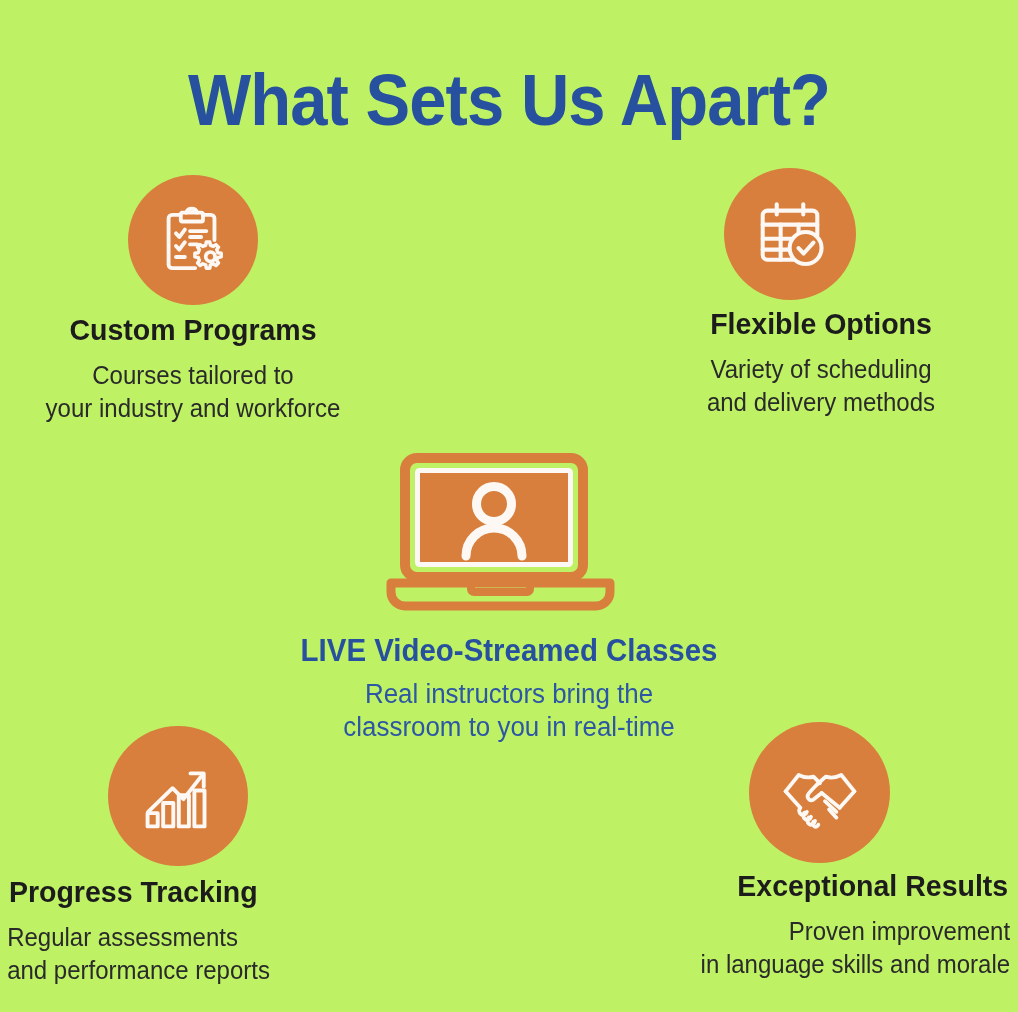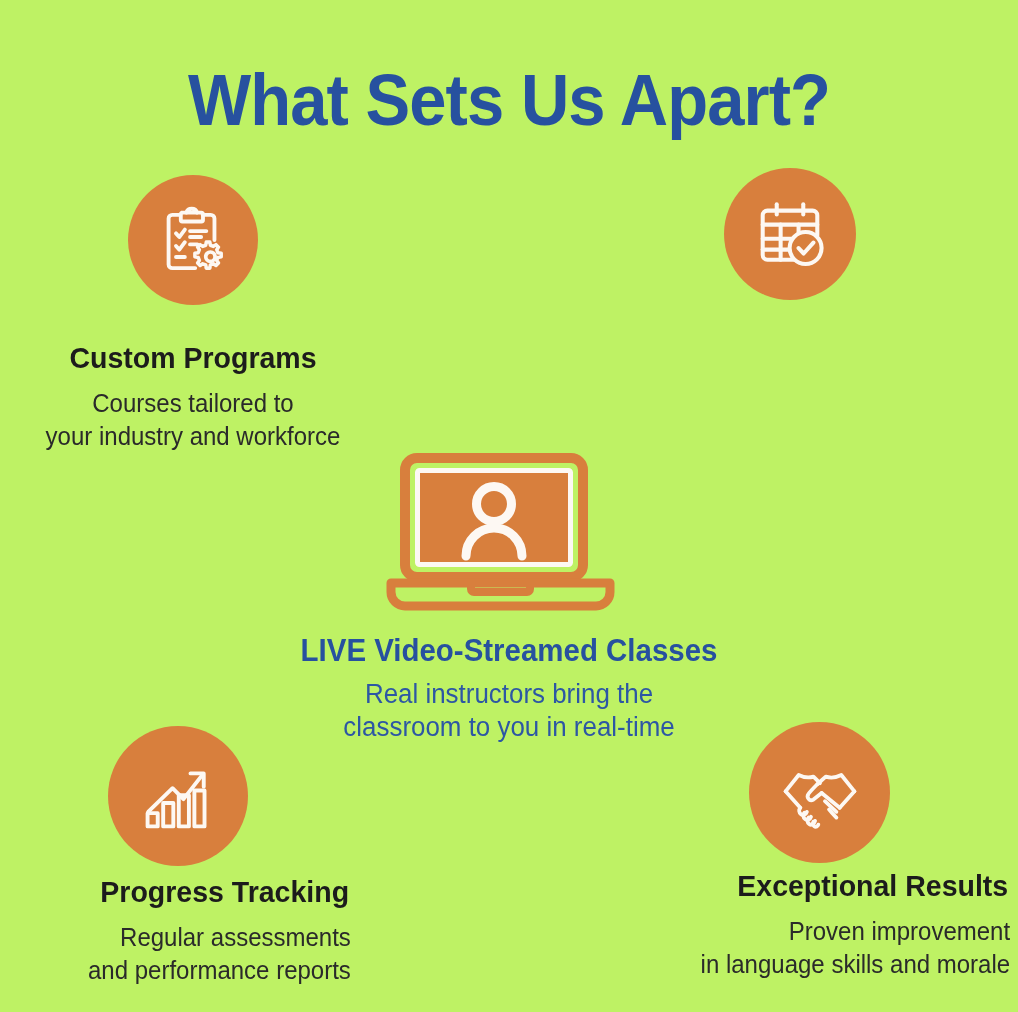--- a/index.html
+++ b/index.html
@@ -71,23 +71,23 @@
   .feature-desc {
     font-family: "Liberation Sans", sans-serif;
     font-weight: normal;
     font-size: 25px;
     line-height: 33px;
     color: #2a2a2a;
     transform: scaleX(0.96);
   }
   .feature-desc div { white-space: nowrap; }
 
-  #block-custom-programs   { left: 0px;   top: 312px; width: 386px; text-align: center; margin-top: 28px; }
+  #block-custom-programs   { left: 0px;   top: 312px; width: 386px; text-align: center; }
   #block-flexible-options  { left: 624px; top: 306px; width: 394px; text-align: center; }
-  #block-progress-tracking { left: 0px;   top: 874px; width: 358px; text-align: right; }
+  #block-progress-tracking { left: 0px;   top: 874px; width: 358px; text-align: left; }
   #block-exceptional       { left: 624px; top: 868px; width: 394px; text-align: right; }
 
   #block-custom-programs .feature-title   { margin-bottom: 11px; }
   #block-flexible-options .feature-title  { margin-bottom: 11px; }
   #block-progress-tracking .feature-title { margin-bottom: 11px; }
   #block-exceptional .feature-title       { margin-bottom: 11px; }
 
   
   #laptop-icon {
     position: absolute;
@@ -186,20 +186,27 @@
 
         <line x1="15" y1="56" x2="62" y2="56"></line>
         <line x1="15" y1="70" x2="52" y2="70"></line>
       </g>
 
       <circle cx="70" cy="68" r="20.5" fill="#d87f3d" stroke="#fdf8f3" stroke-width="5.2"></circle>
       <polyline points="61,68 67.5,75 80,61" fill="none" stroke="#fdf8f3" stroke-width="5.2" stroke-linecap="round" stroke-linejoin="round"></polyline>
     </svg>
   </div>
 
+  <div class="feature-block" id="block-flexible-options">
+    <div class="feature-title">Flexible Options</div>
+    <div class="feature-desc">
+      <div>Variety of scheduling</div>
+      <div>and delivery methods</div>
+    </div>
+  </div>
 
   <div id="laptop-icon">
     <svg viewBox="0 0 235 163" aria-hidden="true">
 
       <rect x="22" y="6" width="178" height="119" rx="12" ry="12" fill="none" stroke="#d87f3d" stroke-width="10"></rect>
 
       <rect x="34.5" y="18.5" width="153" height="94" rx="2" ry="2" fill="#d87f3d" stroke="#fdf8f3" stroke-width="5"></rect>
 
       <circle cx="111" cy="52" r="17.5" fill="none" stroke="#fdf8f3" stroke-width="9"></circle>
 

